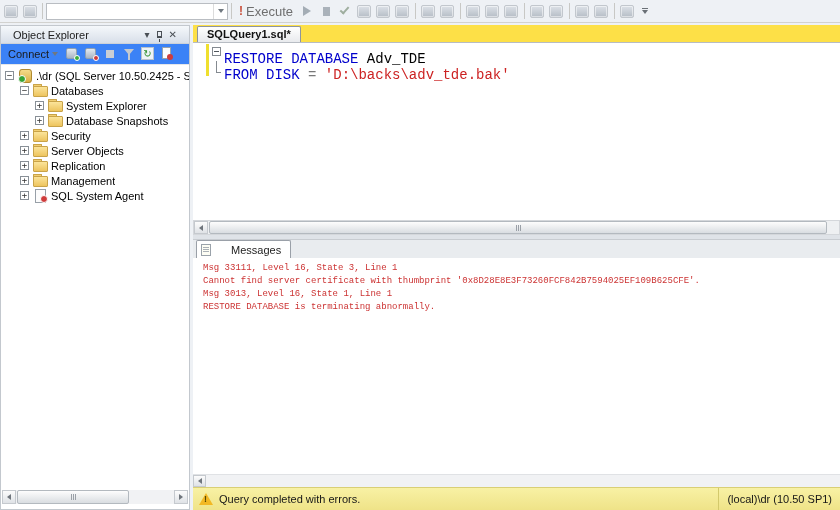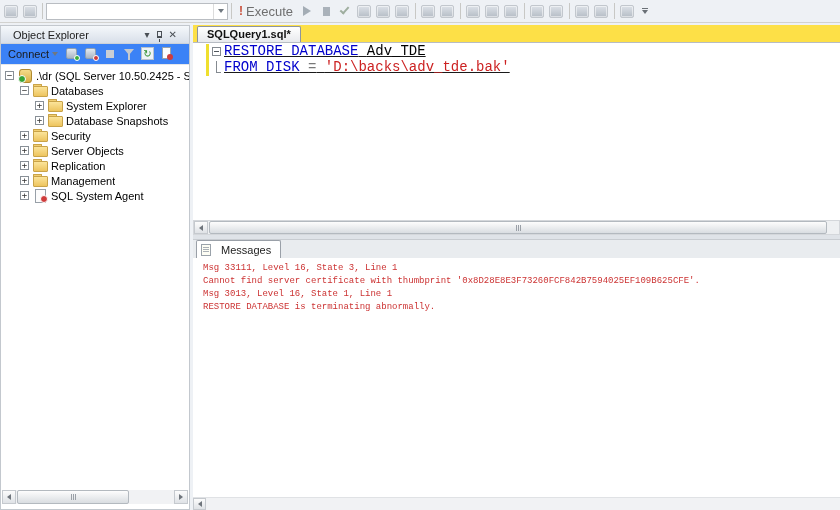--- a/index.html
+++ b/index.html
@@ -109,36 +109,36 @@
              background:linear-gradient(#ffffff,#e8eaed); border:1px solid #8e959e; border-bottom:none;
              border-radius:2px 2px 0 0; }
   .editor { flex:0 0 178px; position:relative; background:#fff; border-top:1px solid #b7bcc3;
             font-family:"Liberation Mono","DejaVu Sans Mono",monospace; font-size:14px; line-height:16px; }
   .change-bar { position:absolute; left:13px; top:1px; width:3px; height:32px; }
   .fold-box { position:absolute; left:19px; top:4px; width:9px; height:9px; border:1px solid #848a90;
               background:#fff; }
   .fold-box::after { content:""; position:absolute; left:1px; top:3px; width:5px; height:1px; background:#50565c; }
   .fold-end { position:absolute; left:23px; top:18px; width:5px; height:12px;
               border-left:1px solid #848a90; border-bottom:1px solid #848a90; }
-  .code-area { padding-left:31px; padding-top:0;text-decoration:underline; }
+  .code-area { padding-left:31px; padding-top:8px; }
   .code-line { height:16px; white-space:pre; }
   .tok-keyword { color:var(--c-keyword); }
   .tok-plain { color:var(--c-identifier); }
   .tok-operator { color:var(--c-operator); }
   .tok-string { color:var(--c-string); }
 
   .ed-scroll { flex:0 0 15px; position:relative; background:#eef0f2; border:1px solid #d4d7db; }
   .ed-scroll .sb-arrow { width:14px; height:13px; }
   .ed-scroll .sb-thumb { top:0; height:13px; left:15px; right:12px; }
 
   .hsplit { flex:0 0 4px; background:#dfe3e8; }
 
   .msg-tabrow { flex:0 0 19px; background:#e9ecef; display:flex; align-items:flex-end; padding-left:3px;
                 border-top:1px solid #c8ccd1; }
-  .msg-tab { height:18px; display:flex; align-items:center; gap:10px; padding:0 9px 0 4px;
+  .msg-tab { height:18px; display:flex; align-items:center; gap:20px; padding:0 9px 0 4px;
              background:#fff; border:1px solid #9aa0a8; border-bottom:none; border-radius:2px 2px 0 0;
              font-size:11px; color:#222; }
   .note-icon { width:10px; height:12px; background:#fdfdf4; border:1px solid #9aa2aa; position:relative; }
   .note-icon::before { content:""; position:absolute; left:1px; top:2px; width:6px; height:1px;
                        background:#aab0b6; box-shadow:0 2px 0 #aab0b6, 0 4px 0 #aab0b6; }
   .msg-content { flex:1 1 auto; background:#fff; overflow:hidden; padding:4px 0 0 10px;
                  font-family:"Liberation Mono","DejaVu Sans Mono",monospace; font-size:9px;
                  line-height:13px; color:var(--c-message); }
   .msg-line { white-space:pre; }
   .msg-scroll { flex:0 0 13px; position:relative; background:#f1f2f4; border-top:1px solid #e0e2e5; }
@@ -376,15 +376,20 @@
         <div class="msg-line">Msg 3013, Level 16, State 1, Line 1</div>
         <div class="msg-line">RESTORE DATABASE is terminating abnormally.</div>
       </div>
 
     <div class="msg-scroll">
       <span class="sb-arrow left">
           <span class="tri-left"></span>
         </span>
     </div>
 
+    <div class="statusbar">
+      <span class="warn-icon"></span>
+      <span class="status-msg">Query completed with errors.</span>
+      <span class="status-right">(local)\dr (10.50 SP1)</span>
+    </div>
 
   </div>
 </div>
 
 </body></html>

